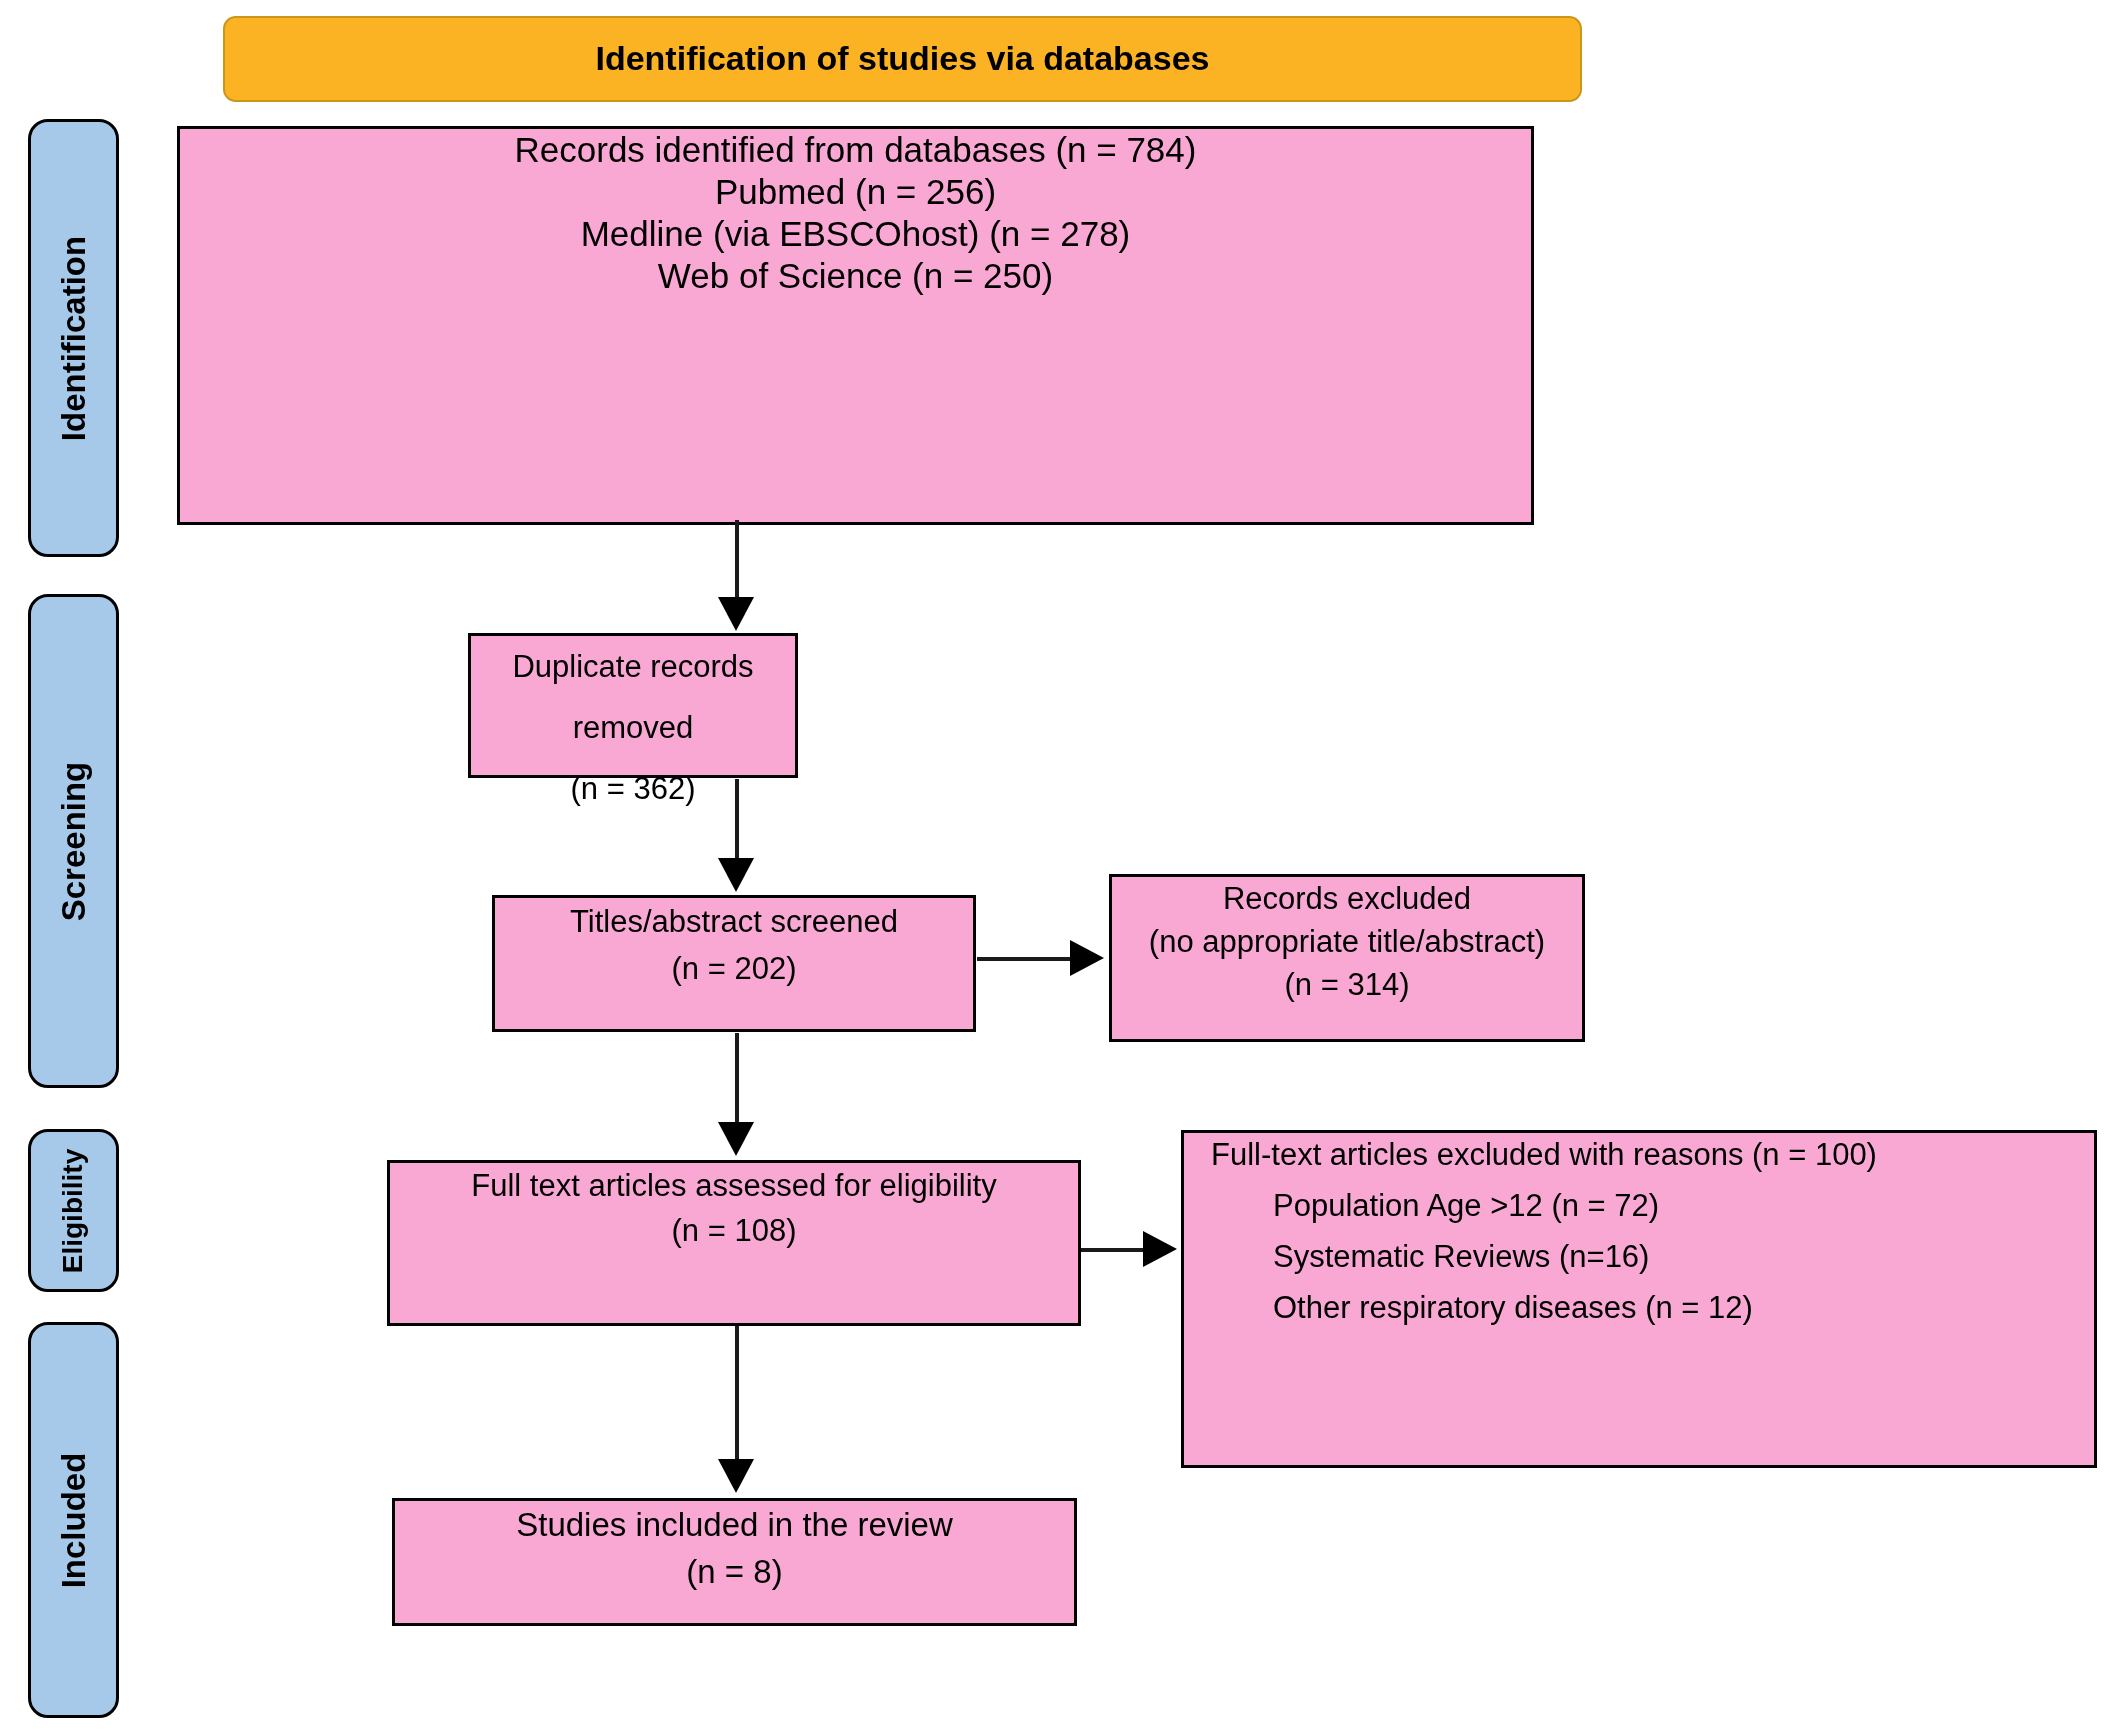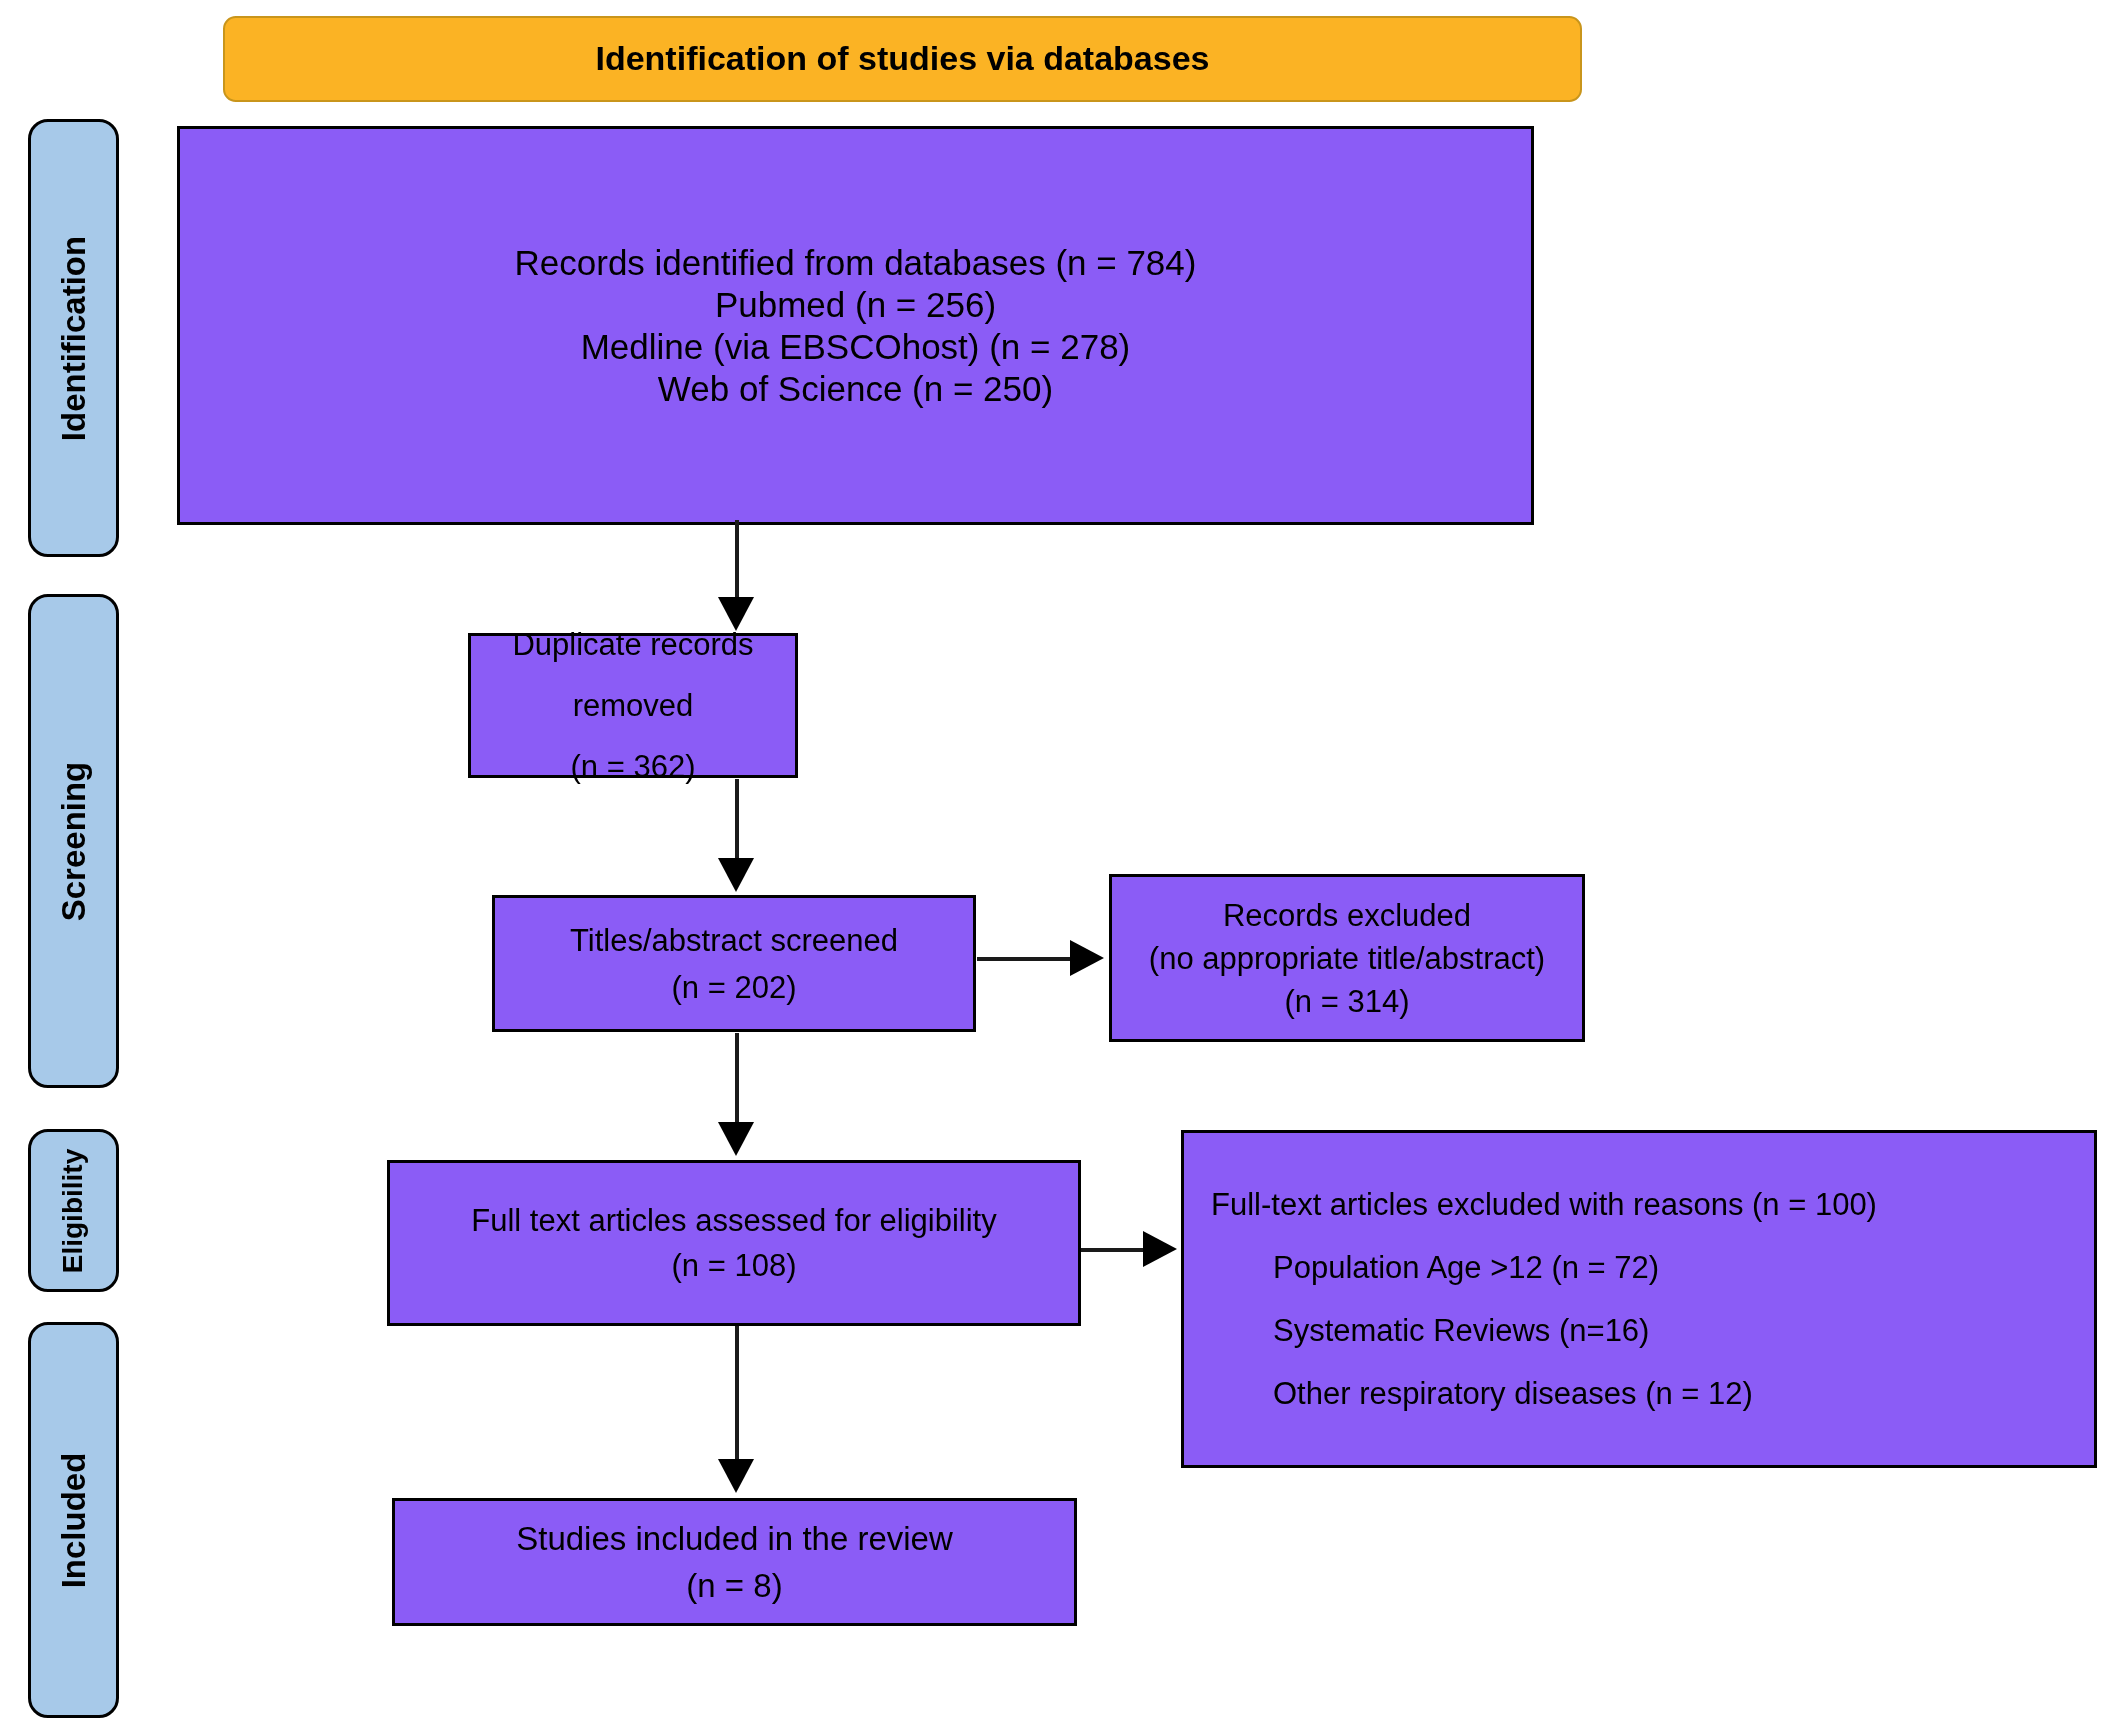--- a/index.html
+++ b/index.html
@@ -37,33 +37,33 @@
     line-height:1;
   }
   #slabel-identification { top:119px;  height:438px; }
   #slabel-screening      { top:594px;  height:494px; }
   #slabel-eligibility    { top:1129px; height:163px; }
   #slabel-eligibility span { font-size:28px; }
   #slabel-included       { top:1322px; height:396px; }
 
   
   .fbox {
-    position:absolute; background:#8b5cf6;
+    position:absolute; background:#f9a8d4;
     border:3.5px solid #000;
-    display:flex; flex-direction:column; justify-content:center; align-items:center;
+    display:flex; flex-direction:column; align-items:center;
     text-align:center;
   }
   #box-identified { left:177px;  top:126px;  width:1357px; height:399px; font-size:35px; line-height:42px; }
   #box-duplicates { left:468px;  top:633px;  width:330px;  height:145px; font-size:31px; line-height:61px; }
   #box-screened   { left:492px;  top:895px; width:484px;  height:137px; font-size:31px; line-height:47px; }
   #box-rec-excl   { left:1109px; top:874px; width:476px;  height:168px; font-size:31px; line-height:43px; }
   #box-fulltext   { left:387px;  top:1160px; width:694px;  height:166px; font-size:31px; line-height:45px; }
   #box-ft-excl    { left:1181px; top:1130px; width:916px; height:338px; font-size:31px; line-height:43px;
                     align-items:flex-start; text-align:left; padding-left:27px; padding-right:7px;gap:8px; }
-  #box-ft-excl .line:not(:first-child) { margin-left:62px;margin-top:12px; }
+  #box-ft-excl .line:not(:first-child) { margin-left:62px; }
   #box-included  { left:392px;  top:1498px; width:685px;  height:128px; font-size:33px; line-height:47px; }
 
   
   .arr-v { position:absolute; width:37px; }
   .arr-v .stem { position:absolute; left:17px; top:0; bottom:30px; width:3.5px; background:#1a1a1a; }
   .arr-v .head { position:absolute; bottom:0; left:0; width:0; height:0;
                  border-left:18.4px solid transparent; border-right:18.4px solid transparent;
                  border-top:34px solid #000; }
   .arr-h { position:absolute; height:37px; }
   .arr-h .stem { position:absolute; top:17px; left:0; right:30px; height:3.5px; background:#1a1a1a; }

